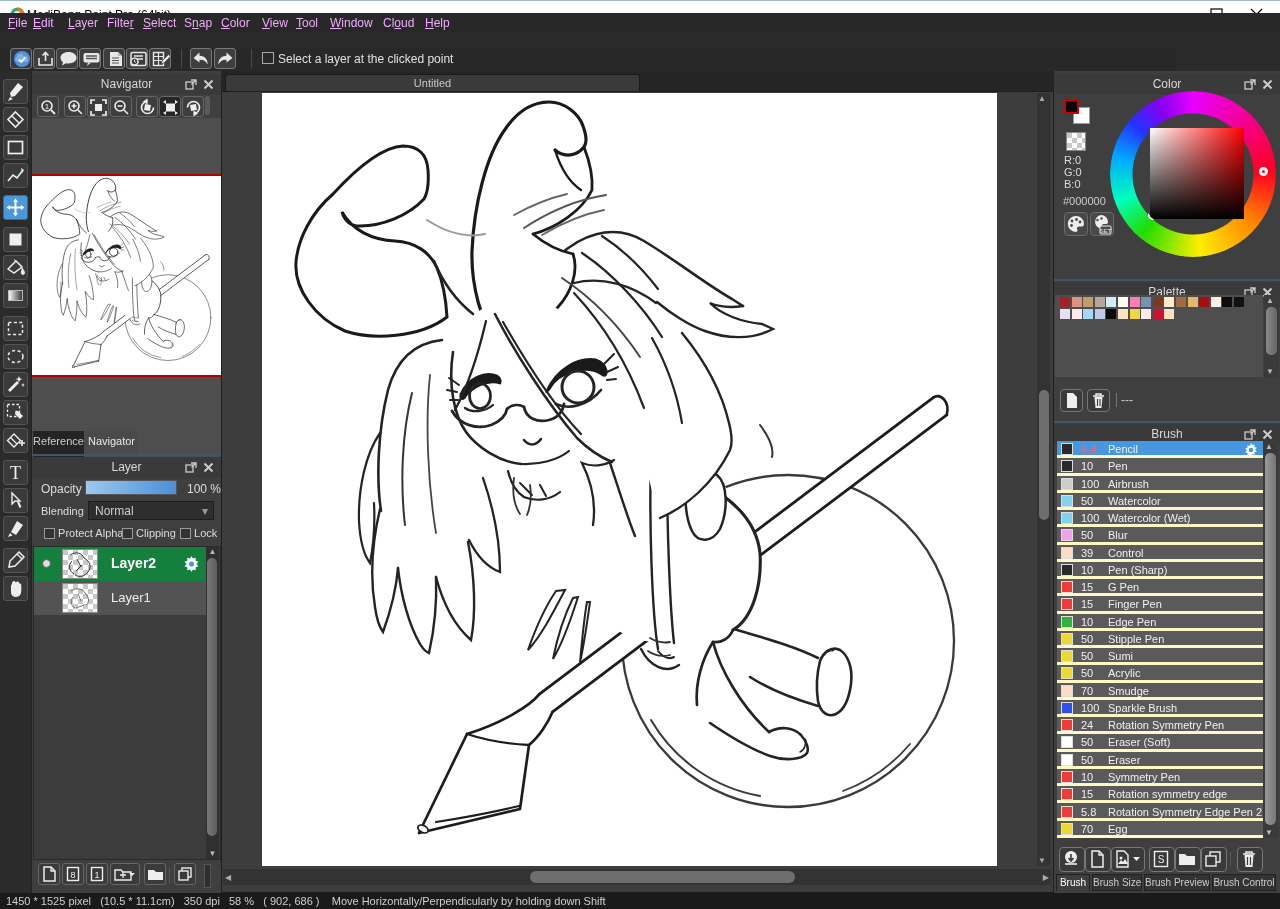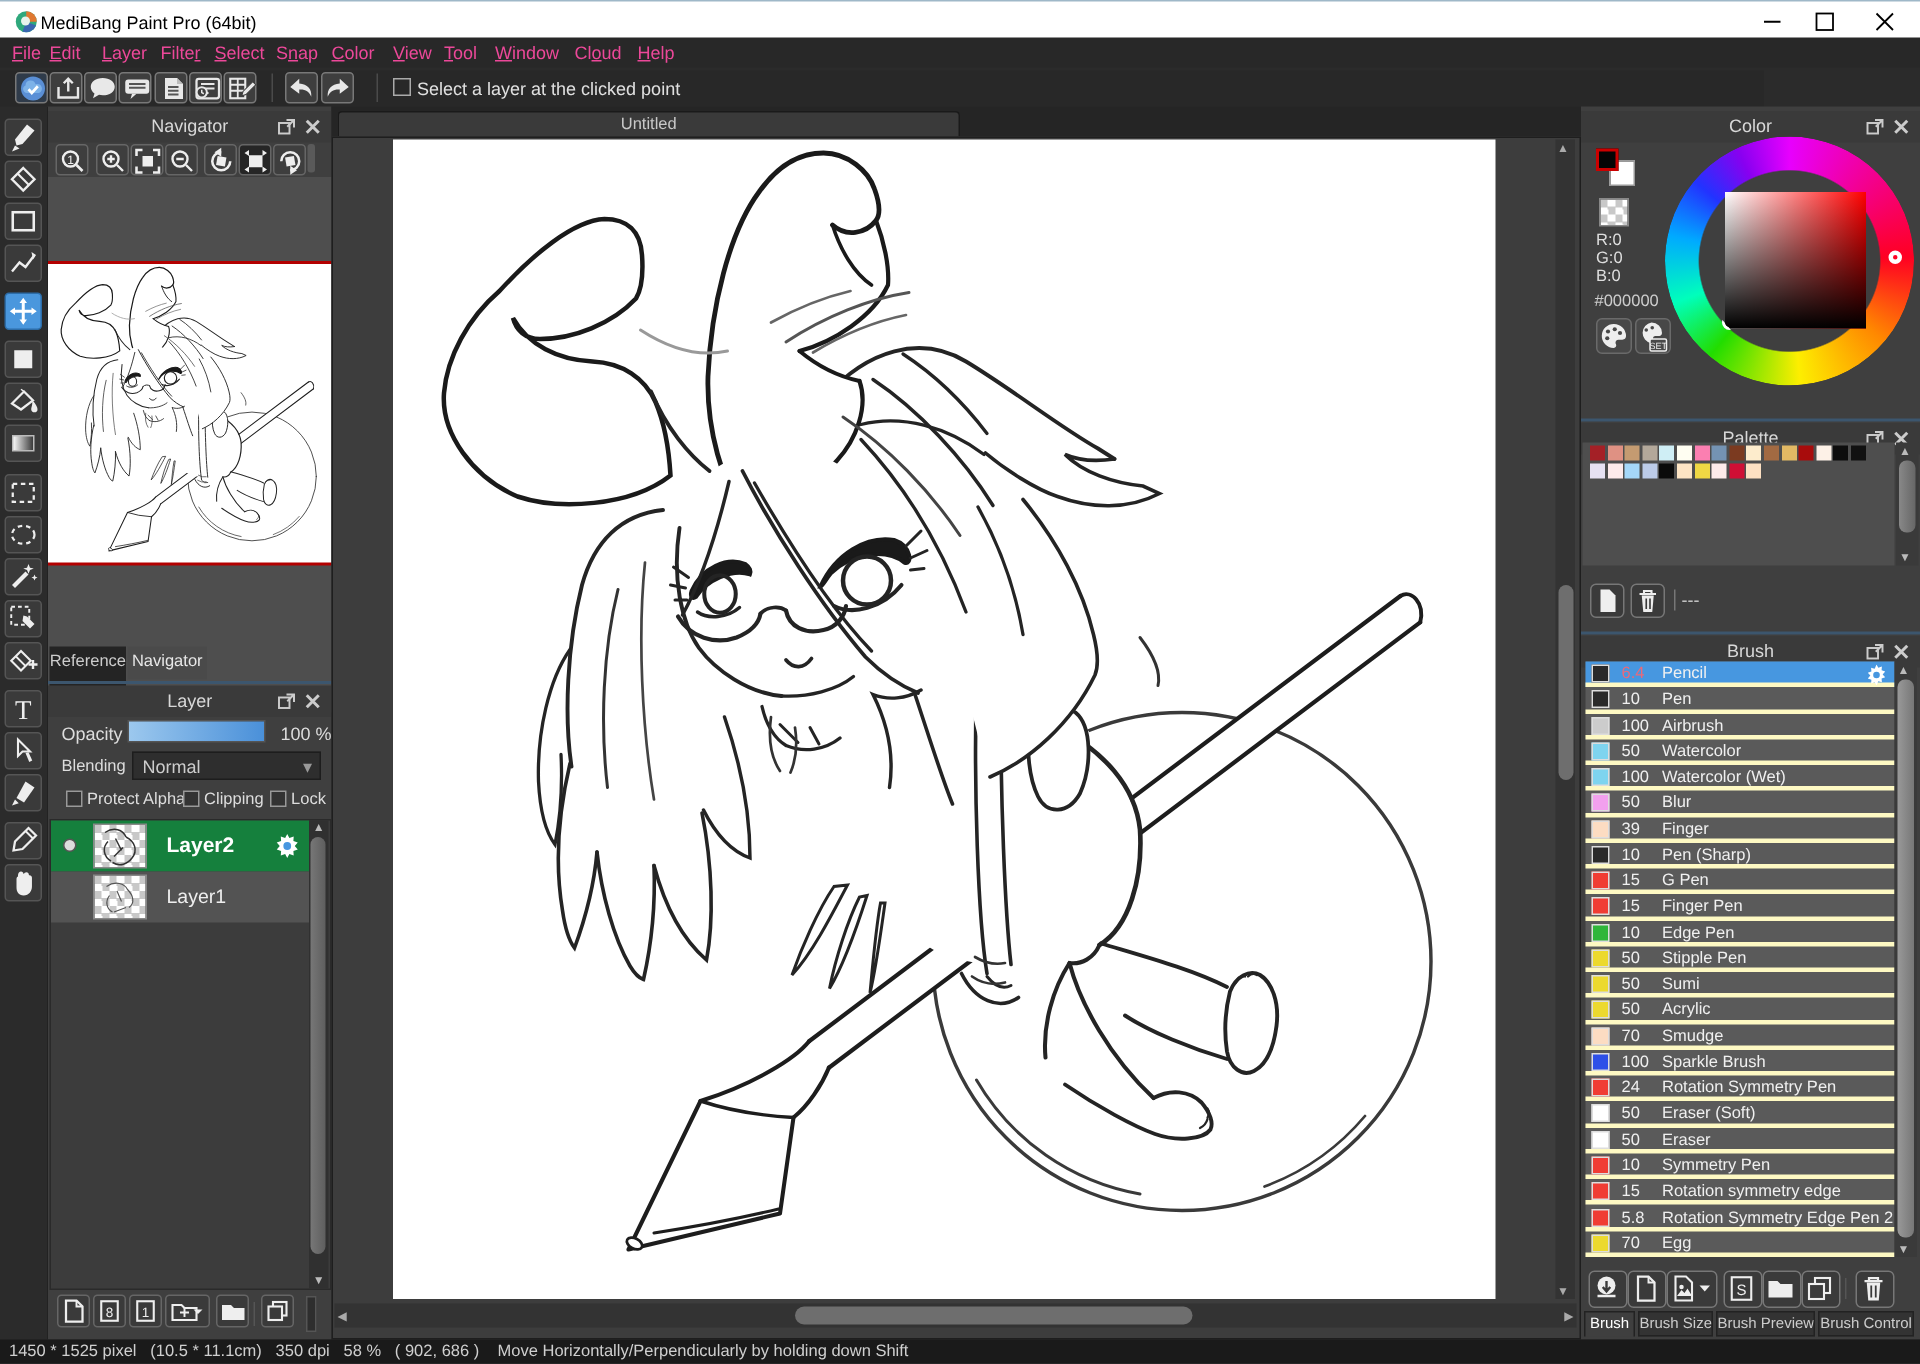--- a/index.html
+++ b/index.html
@@ -1,20 +1,20 @@
 <!DOCTYPE html>
 <html><head><meta charset="utf-8"><style>
 *{margin:0;padding:0;box-sizing:border-box}
 body{width:1280px;height:909px;overflow:hidden;font-family:"Liberation Sans",sans-serif;background:#2b2b2b;position:relative}
 .abs{position:absolute}
 span{white-space:nowrap}
 .btab{white-space:nowrap}
 #titlebar{left:0;top:0;width:1280px;height:27px;background:#fff;border-top:1px solid #9fb8c8;color:#000;font-size:12px}
 #titlebar .ttl{position:absolute;left:27px;top:7px}
-#menubar{left:0;top:25px;width:1280px;height:20px;background:#282828;color:#ec4899;font-size:12px}
+#menubar{left:0;top:13px;width:1280px;height:20px;background:#282828;color:#f0abfc;font-size:12px}
 #menubar span{position:absolute;top:3px}
 #menubar u{text-decoration:underline}
 #toolbar{left:0;top:47px;width:1176px;height:24px;background:#282828}
 .tbtn{position:absolute;top:1px;width:22px;height:21px;background:#3e3e3e;border:1px solid #787878;border-radius:3px}
 .tsep{position:absolute;top:2px;width:1px;height:19px;background:#4a4a4a}
 #tstrip{left:0;top:71px;width:31px;height:822px;background:#2b2b2b}
 .sbtn{position:absolute;left:3px;width:25px;height:25px;background:#3a3a3a;border:1px solid #555;border-radius:3px}
 #leftpanel{left:31px;top:71px;width:190px;height:822px;background:#3f3f3f;border-left:1px solid #222}
 #canvasarea{left:221px;top:71px;width:833px;height:822px;background:#2e2e2e}
 #rightpanel{left:1054px;top:71px;width:226px;height:822px;background:#3f3f3f}
@@ -325,21 +325,21 @@
         <path d="M4.5 10.5A6 6 0 1 1 10.5 16.5" fill="none" stroke="#eee" stroke-width="1.7"></path>
         <path d="M10.5 13.5v6l4.5-3z" fill="#eee"></path>
         <rect x="7.5" y="7.5" width="6" height="6" fill="#eee" transform="rotate(-10 10.5 10.5)"></rect>
       </svg></div>
 <div class="abs" style="left:173px;top:25px;width:5px;height:19px;background:#5a5a5a;border-radius:2px"></div>
 <div class="abs" style="left:0;top:47px;width:190px;height:357px;background:#4e4e4e"></div>
 <div class="abs" style="left:0;top:103px;width:190px;height:203px;background:#b30000"></div>
 <div class="abs" id="navthumb" style="left:0;top:105px;width:190px;height:199px;background:#fff;overflow:hidden"><svg width="190" height="199" viewBox="0 0 735 770" preserveAspectRatio="none">
         <use href="#art" stroke-width="6"></use>
       </svg></div>
-<div class="abs" style="left:1px;top:360px;width:51px;height:38px;background:#242424;color:#ccc;font-size:11px;text-align:right;line-height:21px">Reference</div>
+<div class="abs" style="left:1px;top:360px;width:51px;height:38px;background:#242424;color:#ccc;font-size:11px;text-align:center;line-height:21px">Reference</div>
 <div class="abs" style="left:53px;top:360px;width:53px;height:22px;background:#4a4a4a;color:#e8e8e8;font-size:11px;text-align:center;line-height:21px">Navigator</div>
 <div class="abs" style="left:0;top:383px;width:190px;height:2px;background:#3c566e"></div>
 <div class="phead" style="top:386px">Layer<svg class="abs" style="right:24px;top:5px" width="12" height="11">
         <rect x="1" y="3" width="7" height="7" fill="none" stroke="#ccc" stroke-width="1.3"></rect>
         <path d="M6 1h5v5M10.5 1.5 6.5 5.5" stroke="#ccc" stroke-width="1.3" fill="none"></path>
       </svg><svg class="abs" style="right:7px;top:5px" width="11" height="11">
         <path d="M1.5 1.5l8 8M9.5 1.5l-8 8" stroke="#ccc" stroke-width="2"></path>
       </svg></div>
 <div class="abs" style="left:9px;top:411px;color:#ddd;font-size:12px;white-space:nowrap">Opacity</div>
 <div class="abs" style="left:53px;top:409px;width:92px;height:15px;background:#2c2c2c;border:1px solid #555">
@@ -540,21 +540,21 @@
         <span class="nm">Watercolor (Wet)</span>
       </div>
       <div class="brow" style="top:86.3px">
         <span class="sw" style="background:#f2a0ee"></span>
         <span class="num">50</span>
         <span class="nm">Blur</span>
       </div>
       <div class="brow" style="top:103.6px">
         <span class="sw" style="background:#fcdcc2"></span>
         <span class="num">39</span>
-        <span class="nm">Finger</span>
+        <span class="nm">Control</span>
       </div>
       <div class="brow" style="top:120.8px">
         <span class="sw" style="background:#2a2a2a"></span>
         <span class="num">10</span>
         <span class="nm">Pen (Sharp)</span>
       </div>
       <div class="brow" style="top:138.1px">
         <span class="sw" style="background:#f03c34"></span>
         <span class="num">15</span>
         <span class="nm">G Pen</span>

